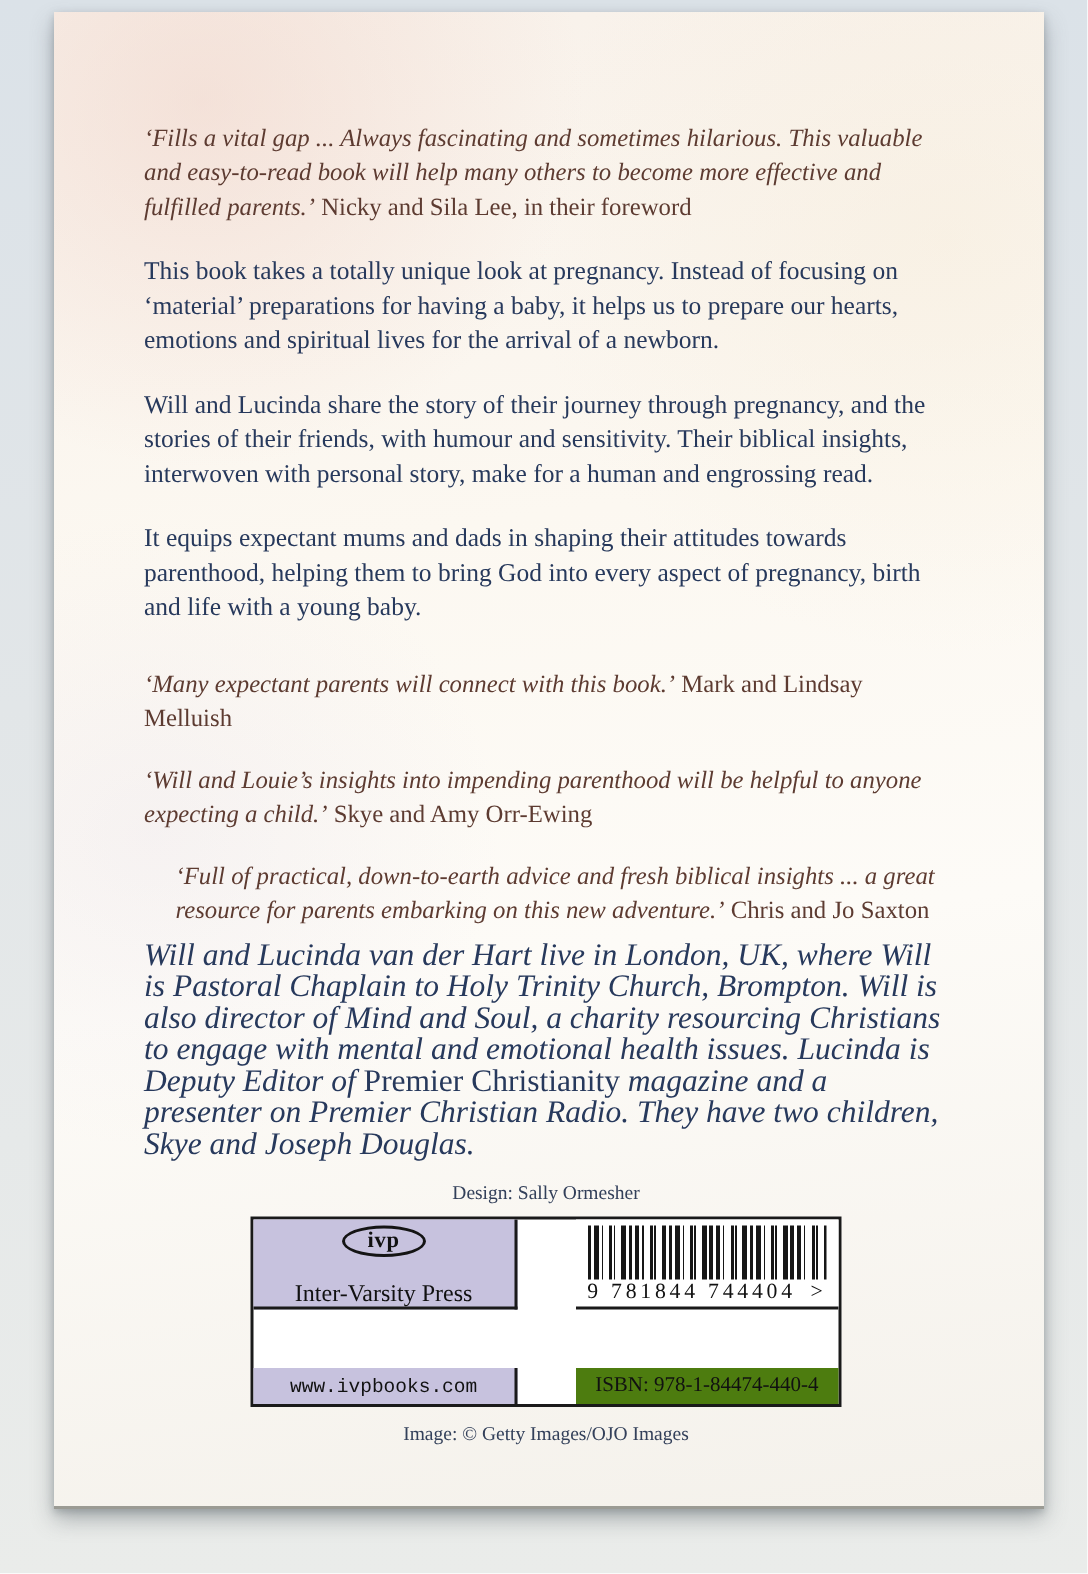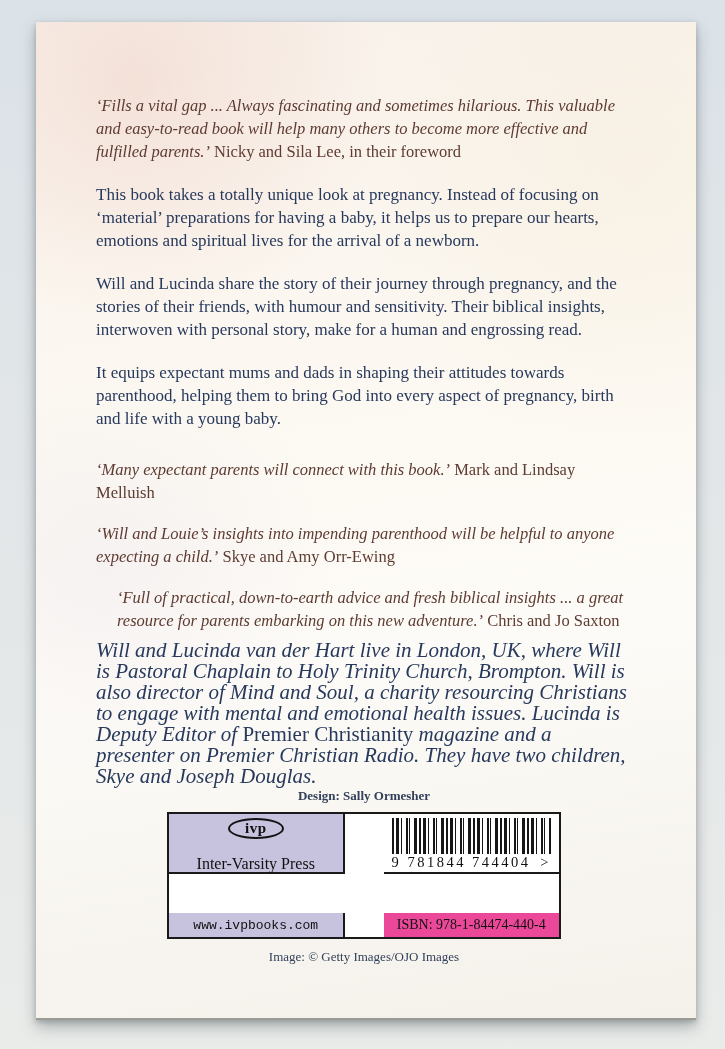--- a/index.html
+++ b/index.html
@@ -14,21 +14,21 @@
   }
   .scene {
     position: relative;
     width: 725px;
     height: 1049px;
     background: linear-gradient(180deg, #dbe2e8 0%, #e2e6e8 45%, #eaecea 100%);
   }
   .book {
     position: absolute;
     left: 36px;
-    top: 22px;
+    top: 8px;
     width: 660px;
     height: 998px;
     box-sizing: border-box;
     padding: 72px 64px 0 60px;
     background:
       radial-gradient(ellipse 55% 35% at 15% 6%, rgba(238,205,194,0.45), rgba(238,205,194,0) 70%),
       radial-gradient(ellipse 60% 40% at 90% 15%, rgba(244,232,210,0.35), rgba(244,232,210,0) 70%),
       radial-gradient(ellipse 50% 30% at 10% 55%, rgba(226,218,232,0.25), rgba(226,218,232,0) 70%),
       linear-gradient(172deg, #f8f1ea 0%, #fcf8f1 35%, #fdfbf7 62%, #f4f1eb 100%);
     border-bottom: 2px solid #9b9b94;
@@ -56,21 +56,21 @@
     margin-top: 8px;
     font-size: 21px;
     line-height: 21px;
     color: #27395c;
   }
   .credit {
     text-align: center;
     font-size: 13px;
     color: #33405a;
   }
-  .design-credit { margin-top: 1px; font-weight: bold; }
+  .design-credit { margin-top: 14px; }
   .image-credit { margin-top: 10px; }
   .pubbox {
     width: 390px;
     margin: 8px auto 0 auto;
     display: grid;
     grid-template-columns: 1fr 1fr;
     grid-template-rows: 60px 24px;
     border: 2px solid #1a1a1a;
     background: #ffffff;
     gap: 39px;
@@ -95,21 +95,21 @@
     color: #111;
     font-family: Liberation Mono, monospace;
   }
   .cell-barcode {
     background: #ffffff;
     border-bottom: 2px solid #1a1a1a;
     flex-direction: column;
     padding: 3px 8px 2px 8px;
   }
   .cell-isbn {
-    background: #ec4899;
+    background: #4d7c0f;
     font-size: 14px;
     color: #111;
   }
   .ivp-logo {
     display: flex;
     align-items: center;
     justify-content: center;
     width: 52px;
     height: 28px;
     border: 2px solid #141414;

